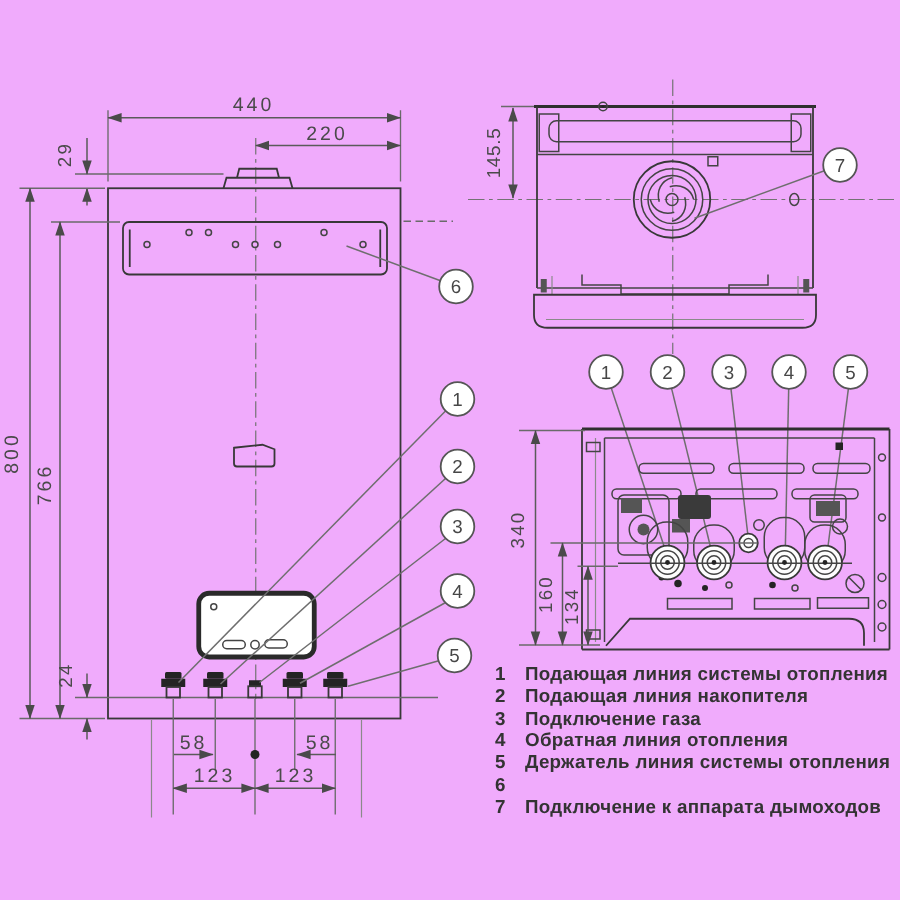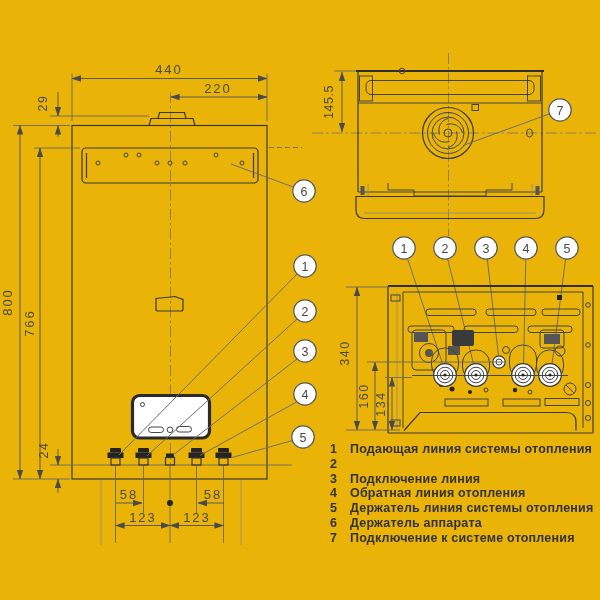--- a/index.html
+++ b/index.html
@@ -1,16 +1,16 @@
 <!DOCTYPE html>
 <html><head>
 <meta charset="utf-8">
 <style>
   html,body{margin:0;padding:0;background:#fff;}
-  .stage{position:relative;width:600px;height:600px;background:#eab308;overflow:hidden;
+  .stage{position:relative;width:600px;height:600px;background:#f0abfc;overflow:hidden;
          font-family:"Liberation Sans",sans-serif;}
   svg{position:absolute;left:0;top:0;}
   
   .ln{stroke:#383838;fill:none;stroke-width:1.2;}
   .hv{stroke:#2f2f2f;fill:none;stroke-width:2;}
   .md{stroke:#444;fill:none;stroke-width:1;}
   .lt{stroke:#8a8a8a;fill:none;stroke-width:.8;}
   .dim{stroke:#5a5a5a;stroke-width:1;fill:none;}
   .ext{stroke:#6a6a6a;stroke-width:.9;fill:none;}
   .ldr{stroke:#6e6e6e;stroke-width:1;fill:none;}
@@ -387,35 +387,35 @@
   </g>
 </svg>
 
 <div class="legend">
   <div class="legend-row">
     <span class="ln-num">1</span>
     <span class="ln-txt">Подающая линия системы отопления</span>
   </div>
   <div class="legend-row">
     <span class="ln-num">2</span>
+    <span class="ln-txt">Подающая линия накопителя</span>
   </div>
   <div class="legend-row">
     <span class="ln-num">3</span>
-    <span class="ln-txt">Подключение линия</span>
+    <span class="ln-txt">Подключение газа</span>
   </div>
   <div class="legend-row">
     <span class="ln-num">4</span>
     <span class="ln-txt">Обратная линия отопления</span>
   </div>
   <div class="legend-row">
     <span class="ln-num">5</span>
     <span class="ln-txt">Держатель линия системы отопления</span>
   </div>
   <div class="legend-row">
     <span class="ln-num">6</span>
-    <span class="ln-txt">Держатель аппарата</span>
   </div>
   <div class="legend-row">
     <span class="ln-num">7</span>
-    <span class="ln-txt">Подключение к системе отопления</span>
+    <span class="ln-txt">Подключение к аппарата дымоходов</span>
   </div>
 </div>
 </div>
 
 </body></html>

